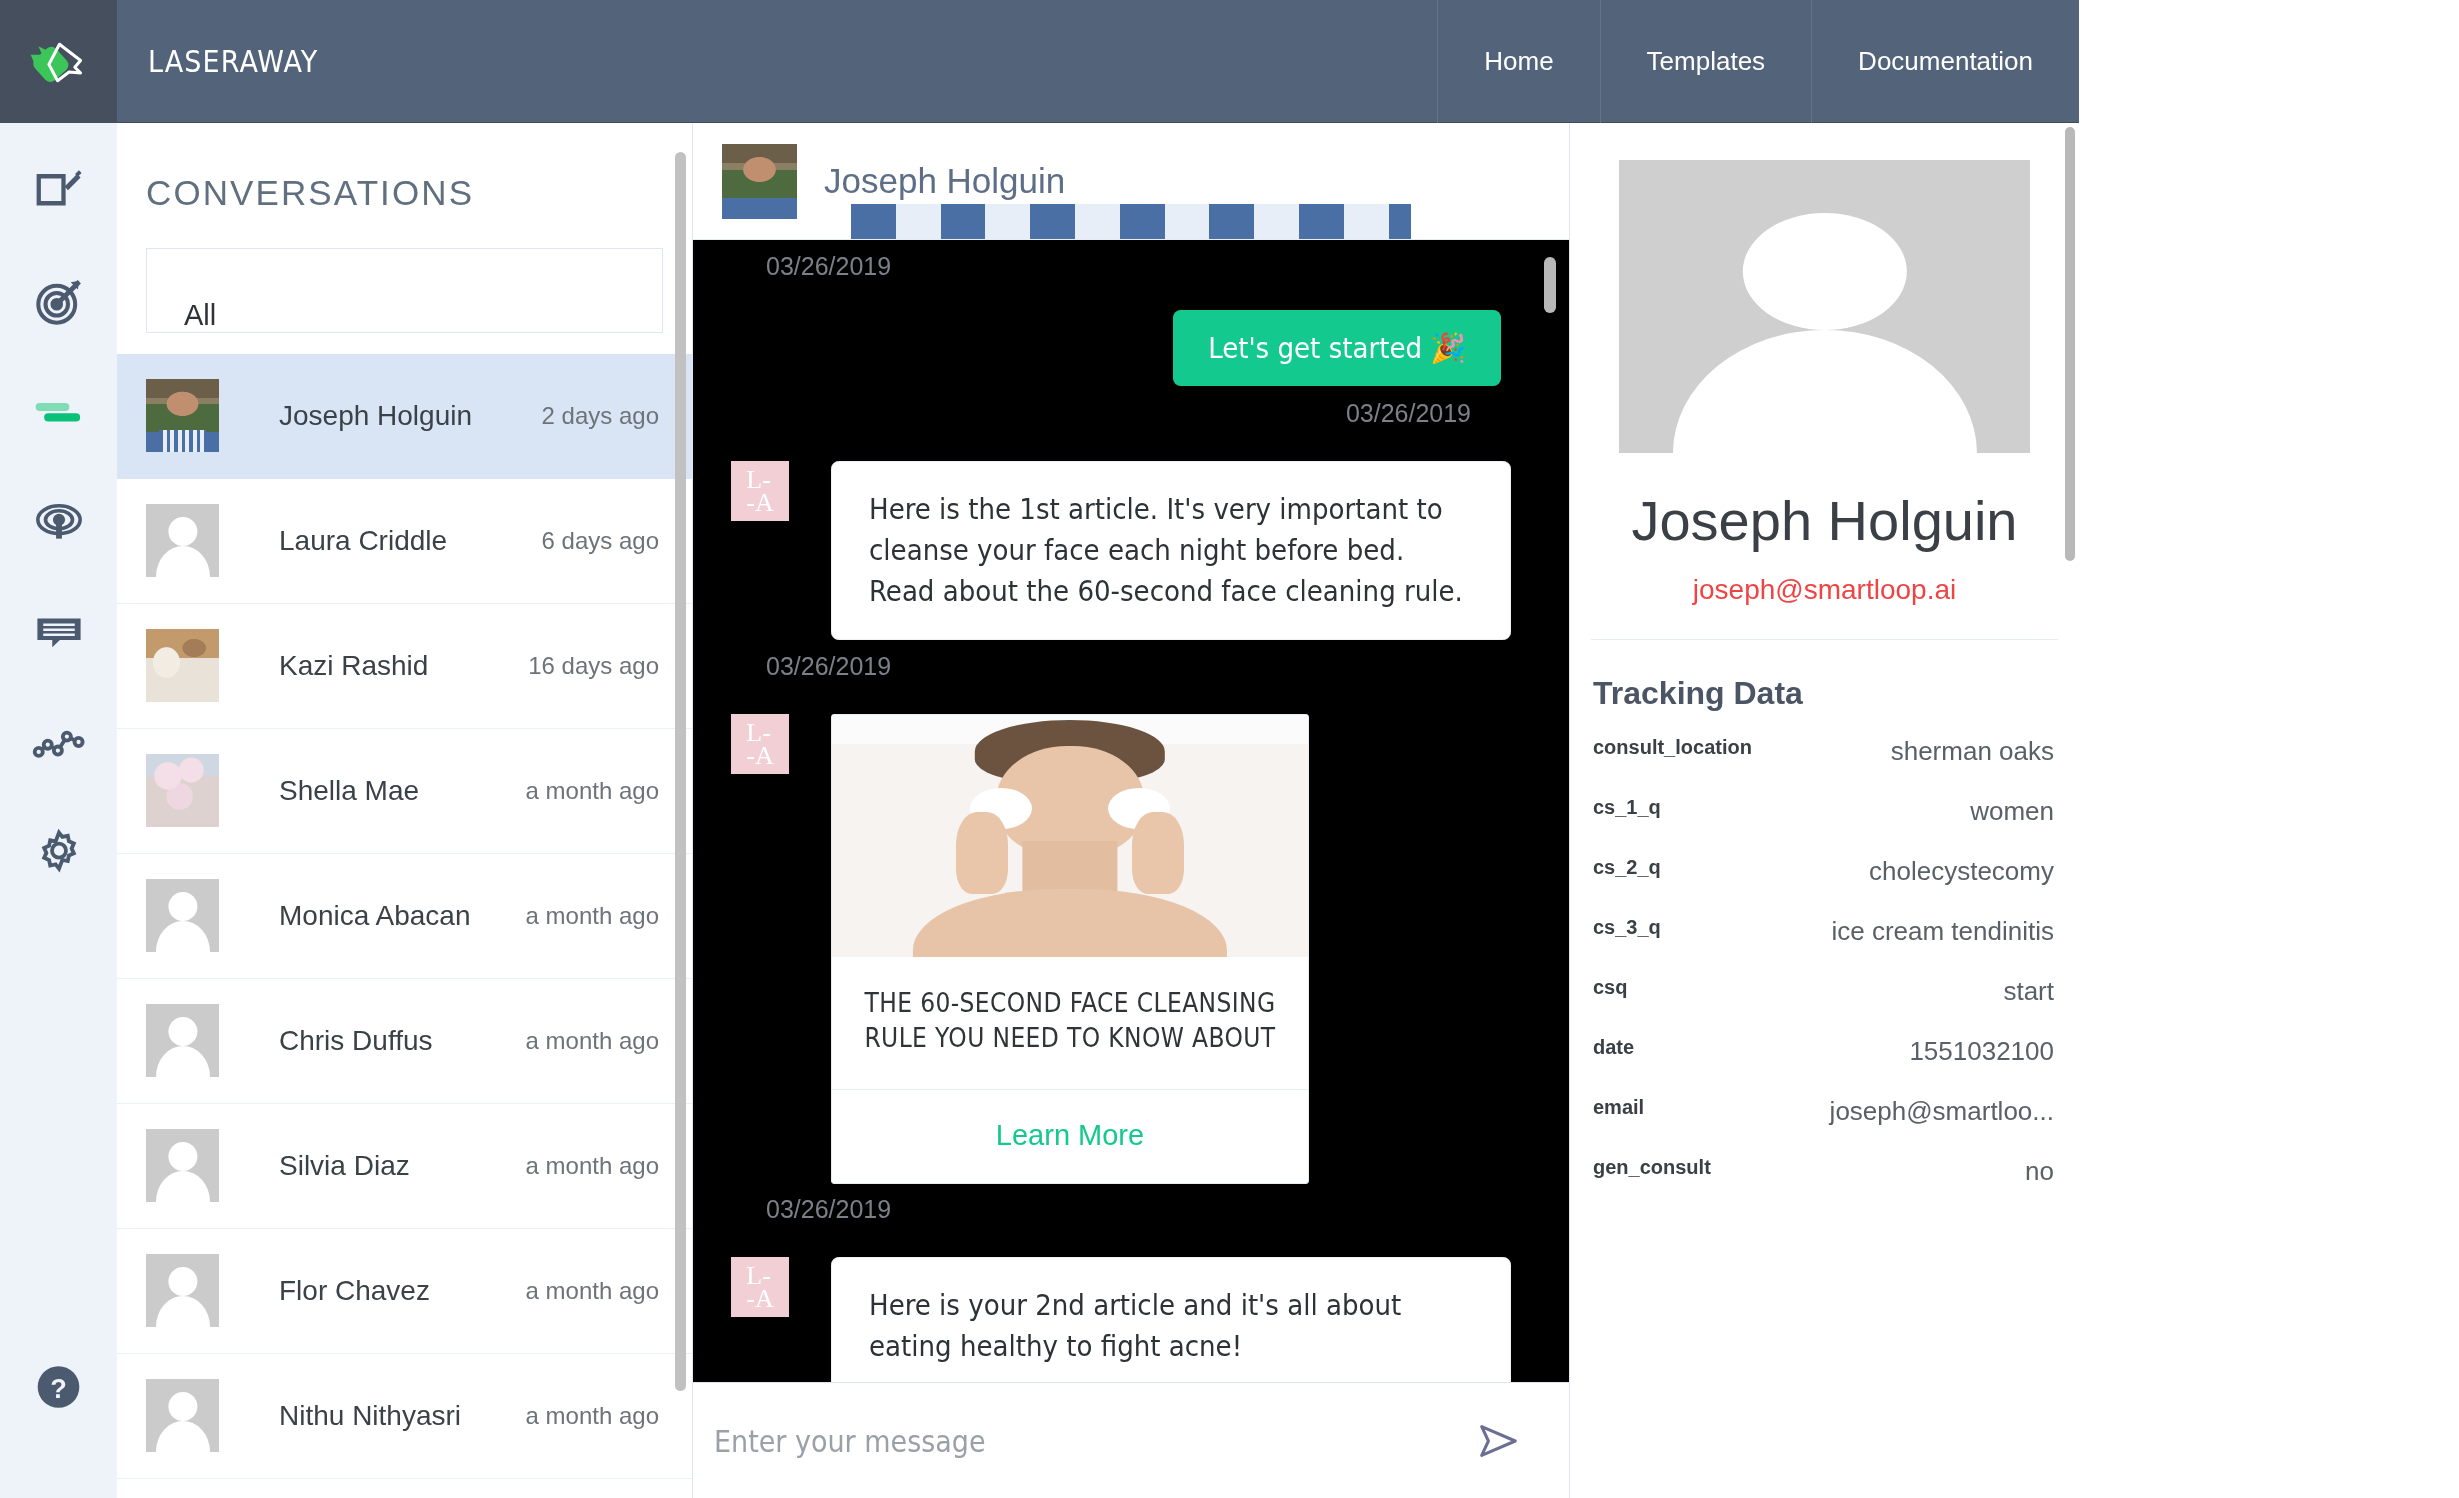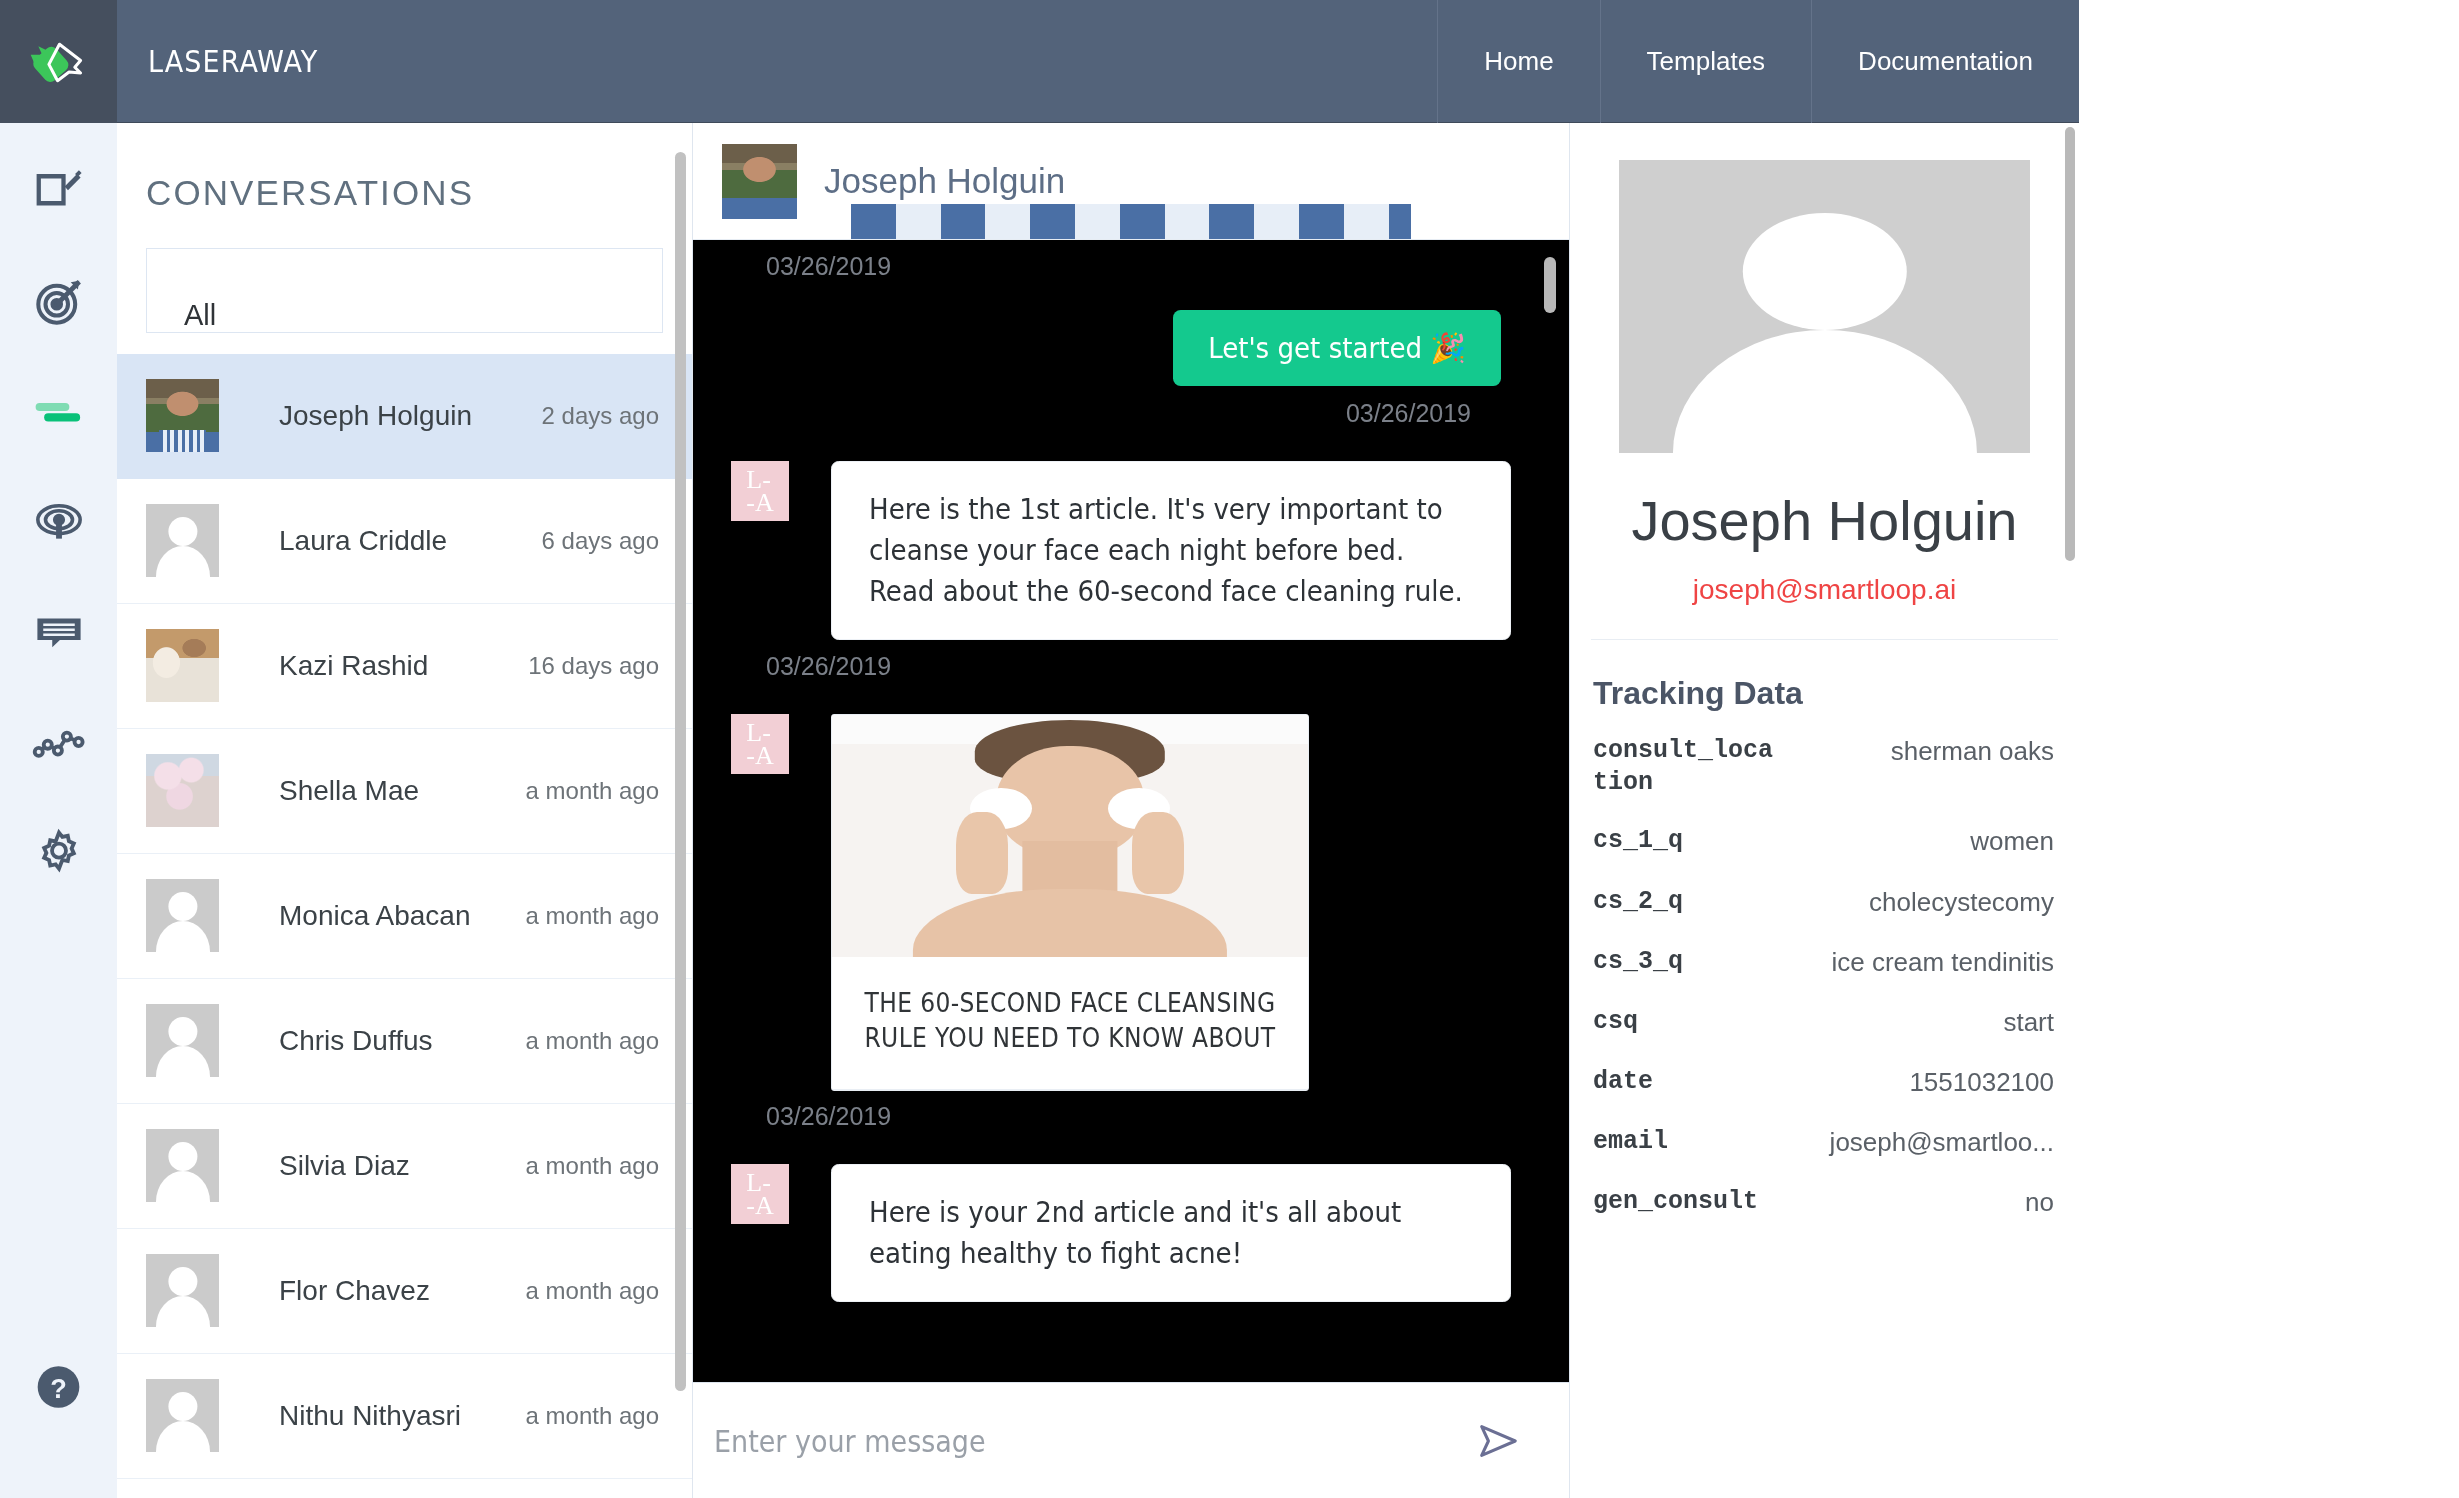--- a/index.html
+++ b/index.html
@@ -194,22 +194,22 @@
     cursor: pointer;
   }
   .profile-divider { height: 1px; background: #e8edf3; margin: 33px 21px 0; }
   .tracking-title {
     font-size: 32px; font-weight: 700; color: #4b5566; padding: 35px 0 9.6px 23px;
   }
   .track-row {
     display: flex; align-items: flex-start; padding: 13.4px 25px 13.4px 23px; gap: 15.4px;
   }
   .track-key {
-    font-size: 25px; font-weight: 700; color: #3a4046; width: 192px; flex: 0 0 192px;
-    word-break: break-word; line-height: 1.28; font-family: Liberation Mono, monospace;
+    font-size: 20px; font-weight: 700; color: #3a4046; width: 192px; flex: 0 0 192px;
+    word-break: break-word; line-height: 1.28;
   }
   .track-val {
     flex: 1; text-align: right; font-size: 26px; color: #5a6067; font-weight: 300;
     line-height: 1.28; word-break: break-word;
   }
   .profile-scroll {
     position: absolute; right: 3.8px; top: 3.8px; width: 10.6px; height: 434px;
     background: #b9b9b9; border-radius: 5.8px;
   }
 
@@ -518,20 +518,21 @@
                   <div class="skin"></div>
                 <div class="foamL"></div>
                   <div class="foamR"></div>
                 <div class="neck"></div>
                 <div class="handL"></div>
                   <div class="handR"></div>
                 <div class="shoulders"></div>
               </div>
             </div>
             <div class="card-title">THE 60-SECOND FACE CLEANSING RULE YOU NEED TO KNOW ABOUT</div>
+            <div class="card-cta">Learn More</div>
           </div>
         </div>
         <div class="msg-date">03/26/2019</div>
 
         <div class="msg-in">
           <div class="bot-avatar">
             <div>
               <i>L-</i>
               <i>-A</i>
             </div>

